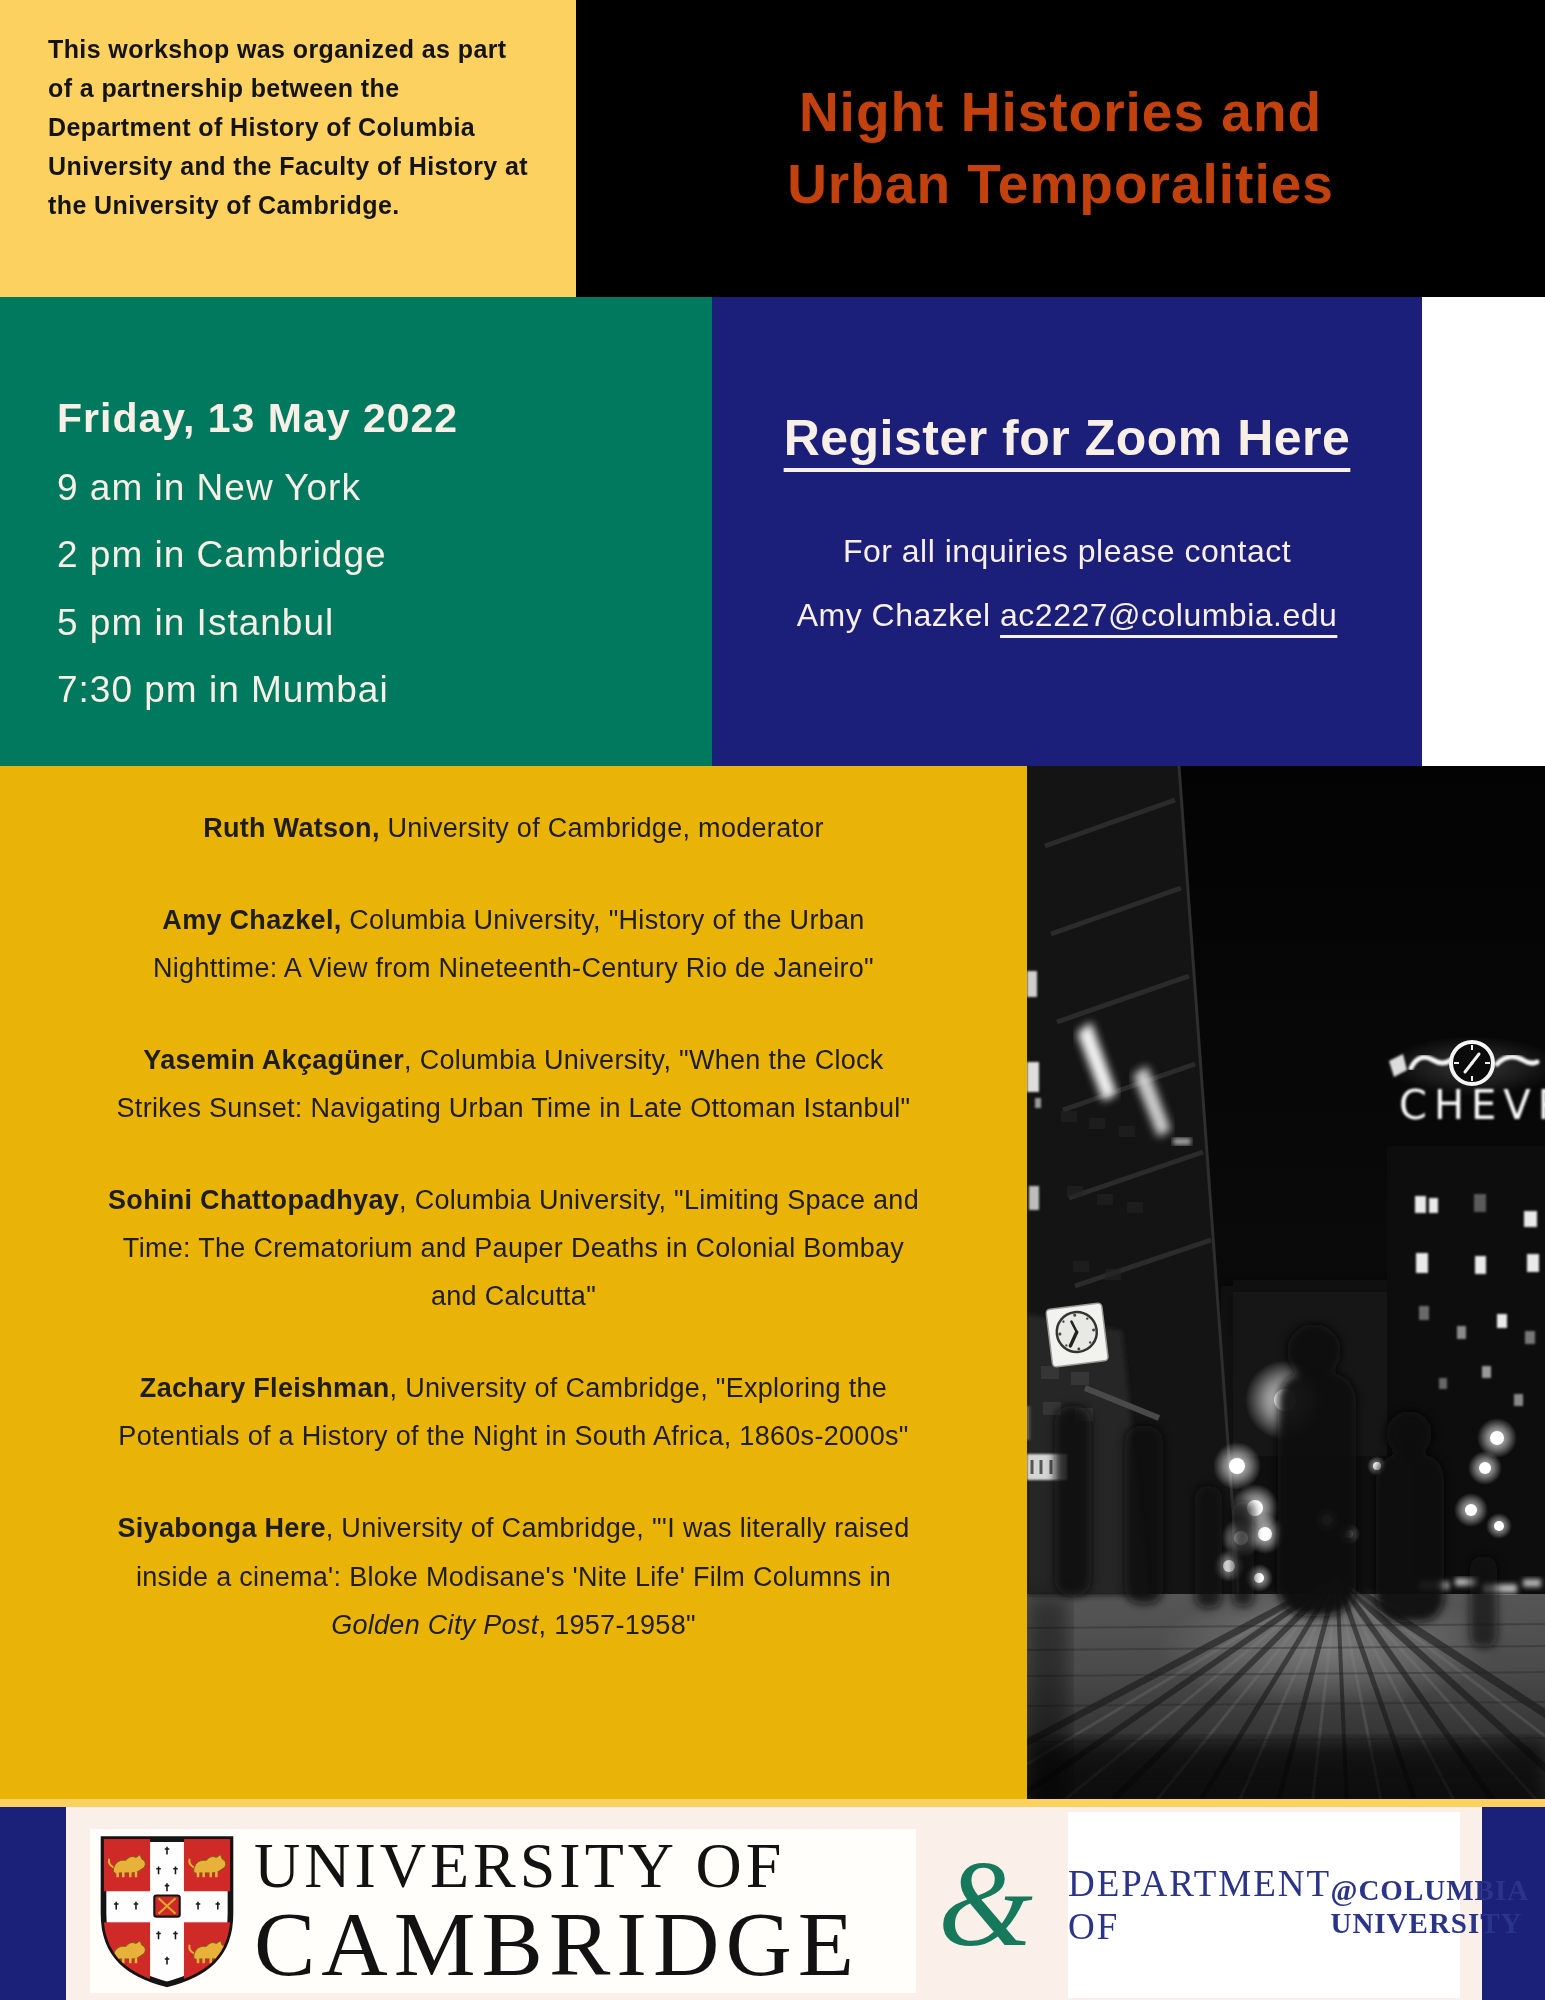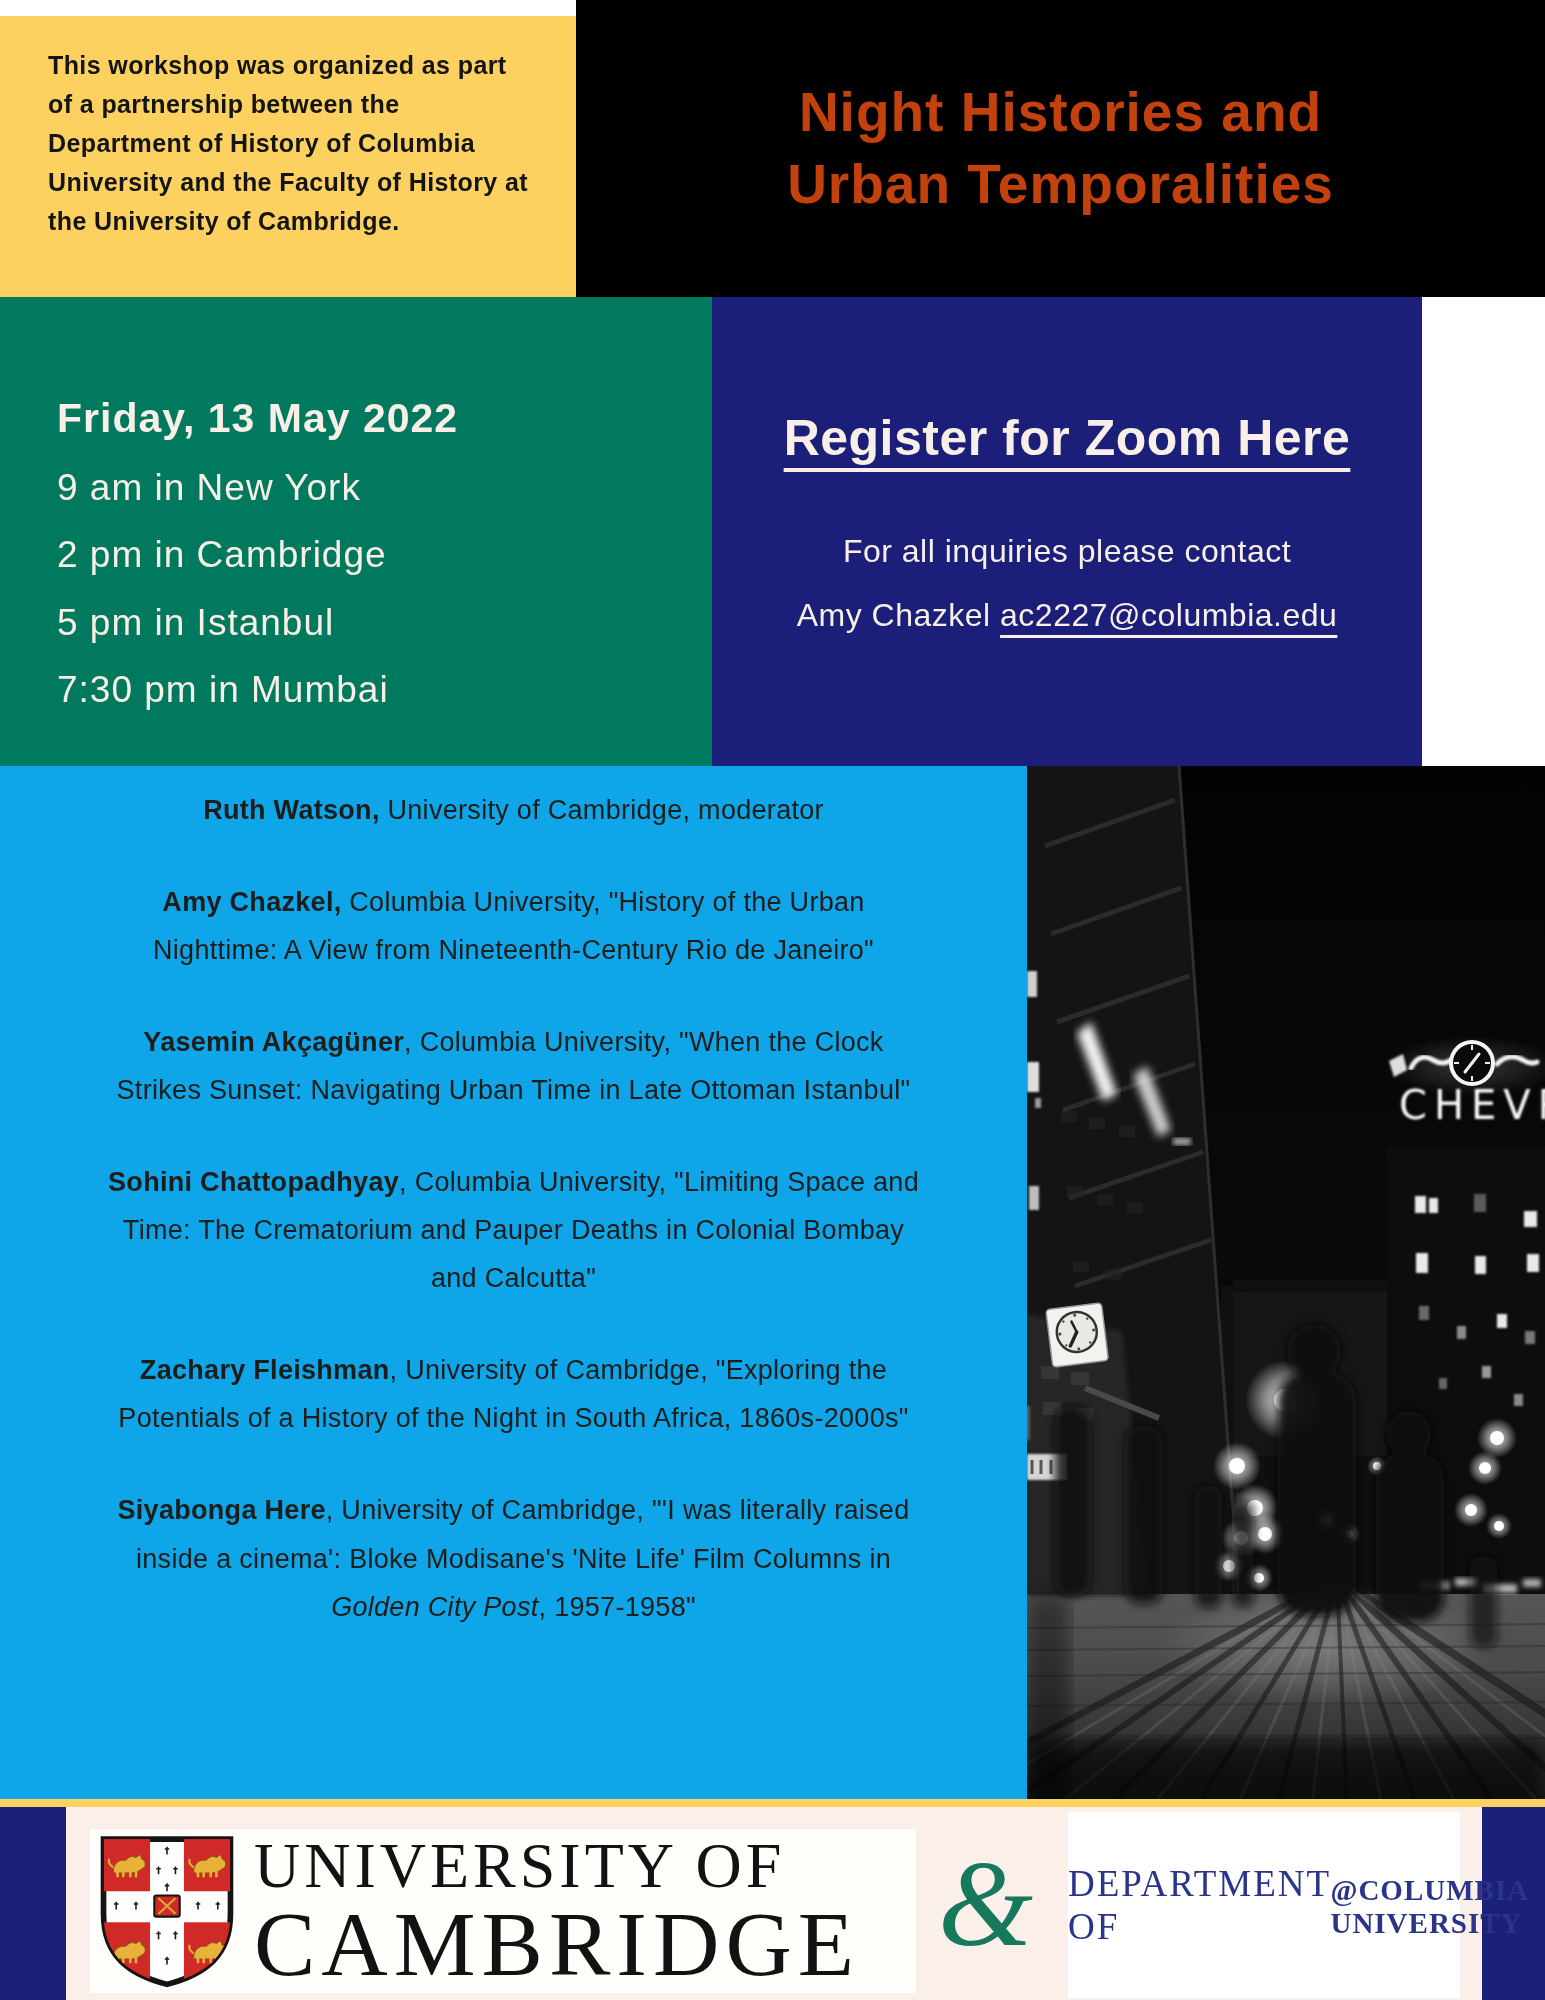--- a/index.html
+++ b/index.html
@@ -1,21 +1,21 @@
 <!DOCTYPE html>
 <html lang="en"><head>
 <meta charset="utf-8">
 <style>
   html,body{margin:0;padding:0;background:#fff;}
   body{width:1545px;height:2000px;position:relative;overflow:hidden;
        font-family:"Liberation Sans",sans-serif;}
   .abs{position:absolute;}
 
   
-  #attribution-box{left:0;top:16px;width:576px;height:317px;background:#fcd15f;}
+  #attribution-box{left:0;top:0;width:576px;height:317px;background:#fcd15f;}
   #attribution-text{padding:30px 46px 0 48px;font-size:25px;font-weight:bold;
        line-height:1.56;color:#141414;letter-spacing:.4px;}
   #title-box{left:576px;top:0;width:969px;height:297px;background:#000;
        display:flex;align-items:center;justify-content:center;}
   #poster-title{color:#c2410c;font-weight:bold;font-size:55px;line-height:1.3;
        text-align:center;max-width:680px;letter-spacing:1px;}
 
   
   #schedule-box{left:0;top:297px;width:712px;height:469px;background:#00795e;
        color:#f8efe6;padding:98px 0 0 57px;box-sizing:border-box;}
@@ -24,22 +24,22 @@
 
   #register-box{left:712px;top:297px;width:710px;height:469px;background:#1b1f7a;
        color:#f8efe6;text-align:center;box-sizing:border-box;}
   #register-link{display:inline-block;margin-top:112px;font-size:50px;font-weight:bold;
        letter-spacing:.5px;color:#f8efe6;text-decoration:underline;
        text-underline-offset:13px;text-decoration-thickness:4px;cursor:pointer;}
   #contact-block{margin-top:52px;font-size:32px;line-height:2.0;letter-spacing:.5px;}
   #contact-email{text-decoration:underline;text-underline-offset:9px;cursor:pointer;}
 
   
-  #speakers-box{left:0;top:766px;width:1027px;height:1040px;background:#0ea5e9;
-       padding-top:20px;box-sizing:border-box;}
+  #speakers-box{left:0;top:766px;width:1027px;height:1040px;background:#eab308;
+       padding-top:38px;box-sizing:border-box;}
   .speaker{max-width:820px;margin:0 auto 44px auto;text-align:center;font-size:27px;
        line-height:1.78;color:#1d1d1a;letter-spacing:.3px;}
   .speaker strong{font-weight:bold;}
   .speaker em{font-style:italic;}
 
   #photo-box{left:1027px;top:766px;width:518px;height:1040px;background:#000;overflow:hidden;}
 
   
   #gold-strip{left:0;top:1799px;width:1545px;height:8px;background:#fcd15f;z-index:5;}
 

